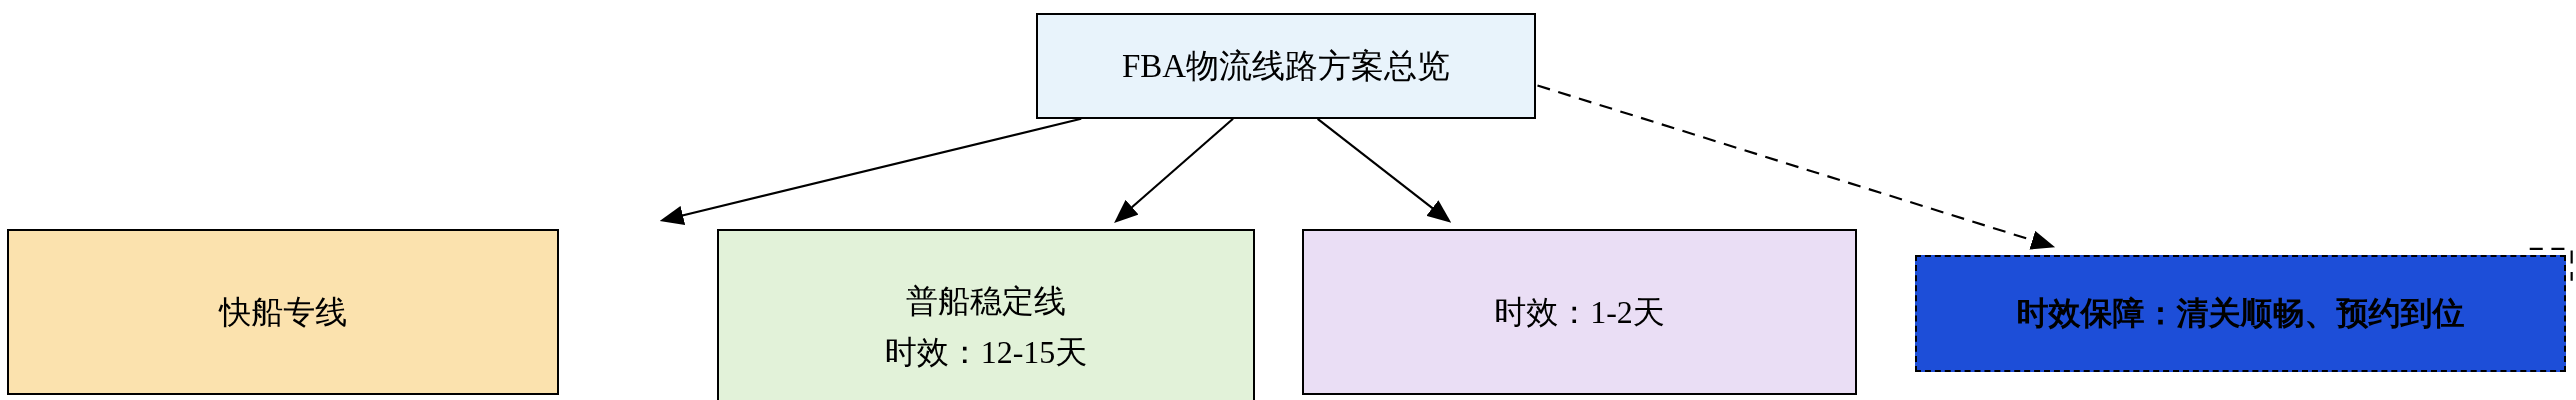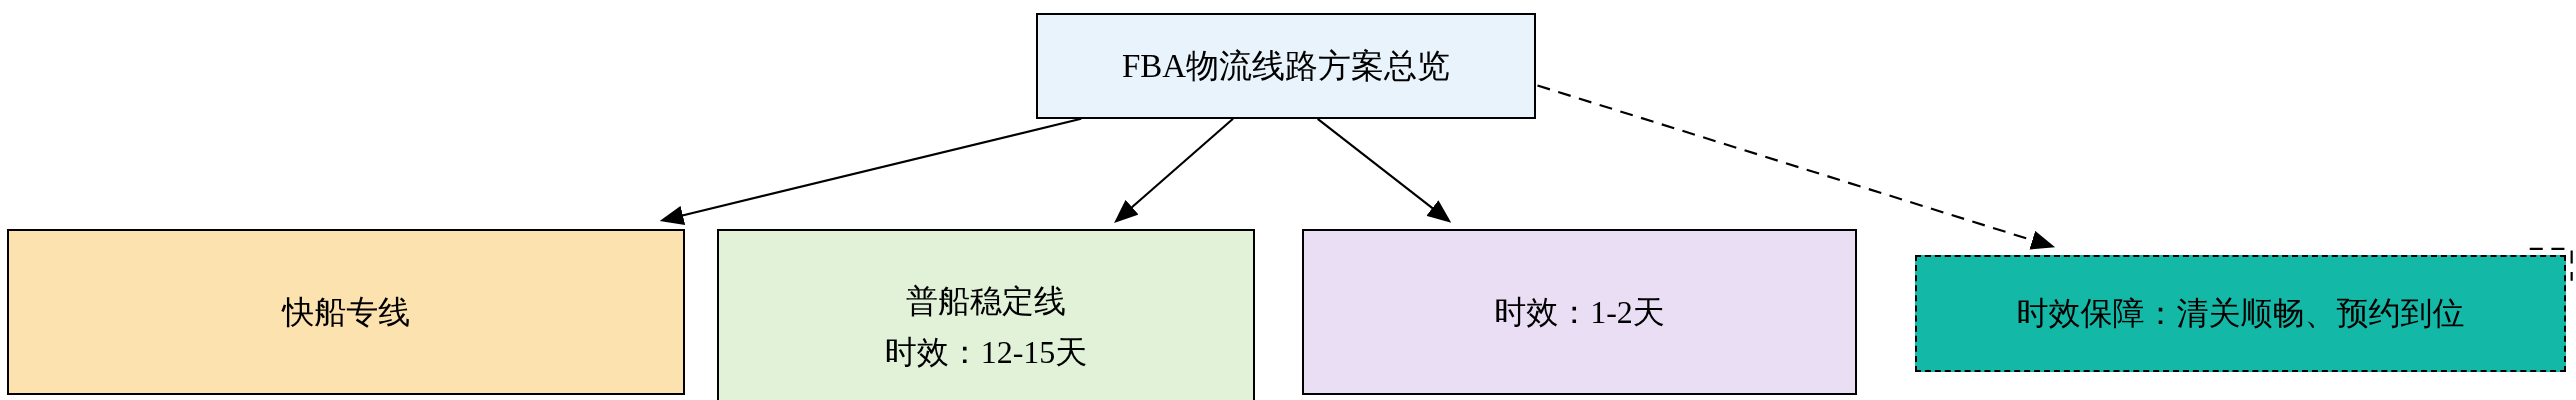--- a/index.html
+++ b/index.html
@@ -58,21 +58,21 @@
     height: 106px;
     background: #e8f3fb;
   }
   .root-node .nline {
     font-size: 33px;
     line-height: 43px;
   }
   .node-fast {
     left: 7.2px;
     top: 229px;
-    width: 678px;
+    width: 552px;
     height: 166px;
     background: #fbe2ae;
   }
   .node-regular {
     left: 717px;
     top: 229px;
     width: 538px;
     height: 195px;
     background: #e2f2d9;
   }
@@ -81,22 +81,23 @@
     top: 229px;
     width: 555px;
     height: 166px;
     background: #eadef5;
   }
   .node-guarantee {
     left: 1915px;
     top: 255px;
     width: 651px;
     height: 117px;
-    background: #14b8a6;
+    background: #1d4ed8;
     border: 2.2px dashed #000000;
+    font-weight: bold;
   }
 </style>
 </head>
 <body>
 
 <div class="canvas">
 
   <svg class="edges" viewBox="0 0 3562 554" xmlns="http://www.w3.org/2000/svg">
     <defs>
       <marker id="arrowhead" markerWidth="11" markerHeight="9" refX="9" refY="4.5" orient="auto">

